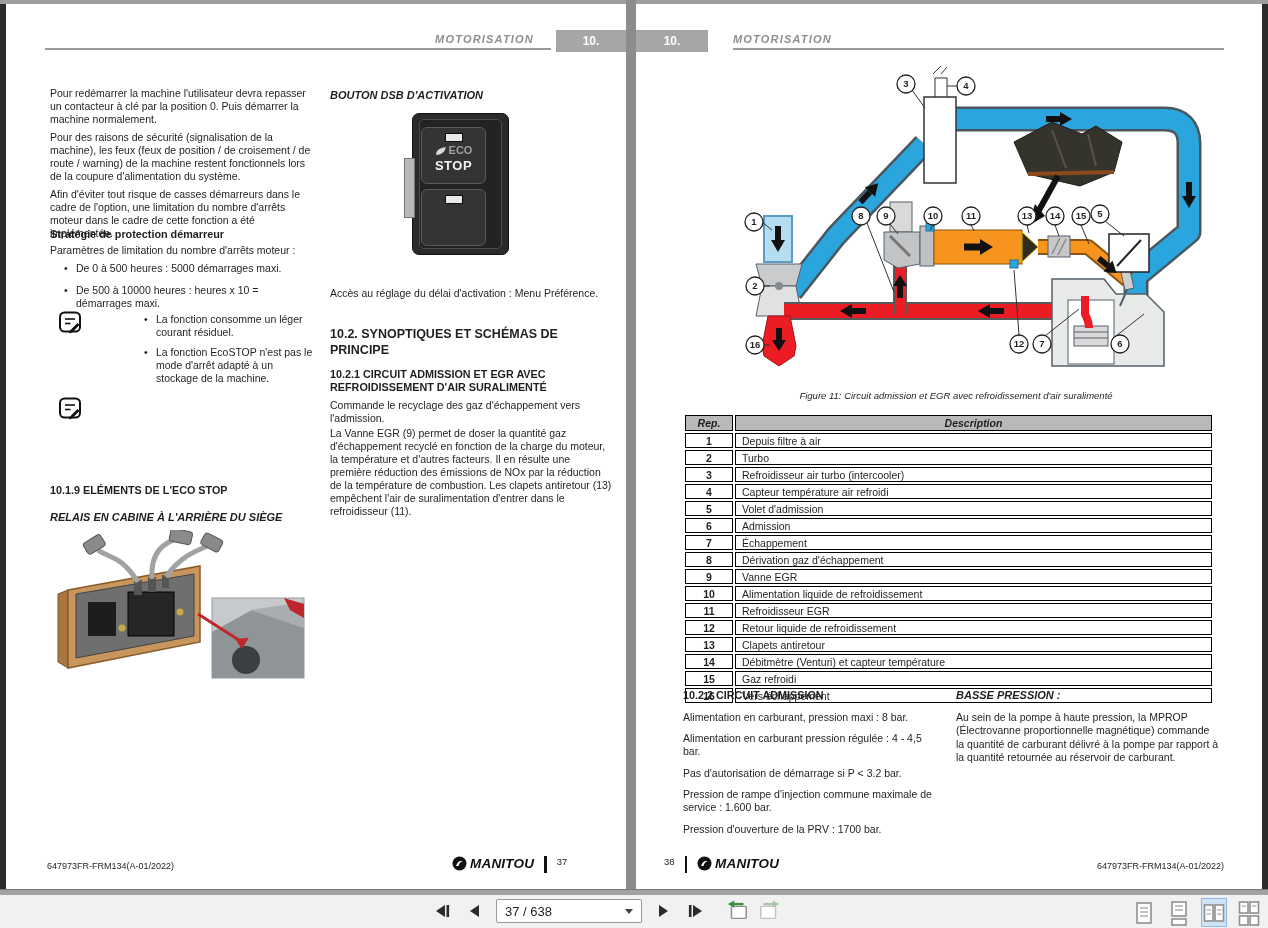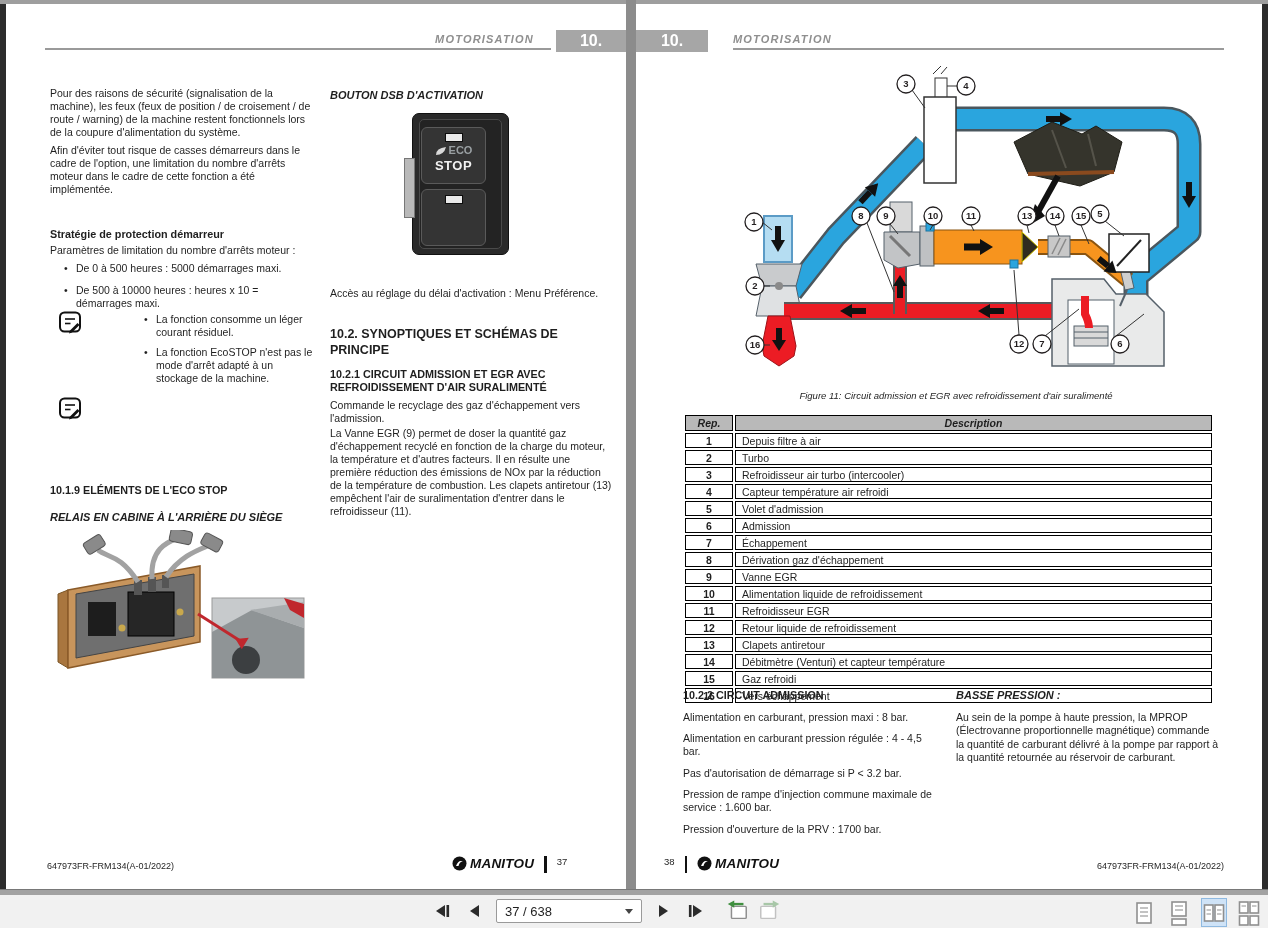--- a/index.html
+++ b/index.html
@@ -10,21 +10,21 @@
   .page{position:absolute;top:4px;height:885px;background:#fff;}
   .page-left{left:6px;width:620px;}
   .page-right{left:636px;width:626px;}
   .page-gap{position:absolute;left:626px;top:0;width:10px;height:889px;background:#8c8c8c;}
 
   
   .chapter{position:absolute;top:29px;font-size:11px;font-weight:bold;font-style:italic;
     letter-spacing:1.2px;color:#8f8f8f;}
   .chapter-rule{position:absolute;top:44px;height:2px;background:#9a9a9a;}
   .chapter-tab{position:absolute;top:26px;height:22px;background:#a6a6a6;color:#fff;
-    font-size:16px;font-weight:bold;text-align:center;line-height:22px;}
+    font-size:12px;font-weight:bold;text-align:center;line-height:22px;}
 
   
   .col{position:absolute;top:83px;font-size:10.5px;line-height:1.24;}
   .col1{left:44px;width:266px;}
   .col2{left:324px;width:282px;}
   .blk{position:absolute;left:0;right:0;}
   .col p{margin:0 0 5px 0;}
   .h-bold{font-weight:bold;font-size:10.8px;margin:0 0 3px 0;}
   .h-italic{font-weight:bold;font-style:italic;font-size:11px;margin:0;}
   .h-sec{font-weight:bold;font-size:12.5px;margin:0;}
@@ -93,20 +93,21 @@
   <div class="pages-area">
     <div class="top-strip"></div>
 
     <div class="page page-left">
       <div class="chapter" style="right:92px;">MOTORISATION</div>
       <div class="chapter-rule" style="left:39px;width:506px;"></div>
       <div class="chapter-tab" style="left:550px;width:70px;">10.</div>
 
       <div class="col col1">
         <div class="blk" style="top:0;">
+          <p>Pour redémarrer la machine l'utilisateur devra repasser un contacteur à clé par la position 0. Puis démarrer la machine normalement.</p>
           <p>Pour des raisons de sécurité (signalisation de la machine), les feux (feux de position / de croisement / de route / warning) de la machine restent fonctionnels lors de la coupure d'alimentation du système.</p>
           <p>Afin d'éviter tout risque de casses démarreurs dans le cadre de l'option, une limitation du nombre d'arrêts moteur dans le cadre de cette fonction a été implémentée.</p>
         </div>
         <div class="blk" style="top:141px;">
           <div class="h-bold">Stratégie de protection démarreur</div>
           <p>Paramètres de limitation du nombre d'arrêts moteur :</p>
           <ul class="bullets">
               <li>De 0 à 500 heures : 5000 démarrages maxi.</li>
               <li>De 500 à 10000 heures : heures x 10 = démarrages maxi.</li>
             </ul>

